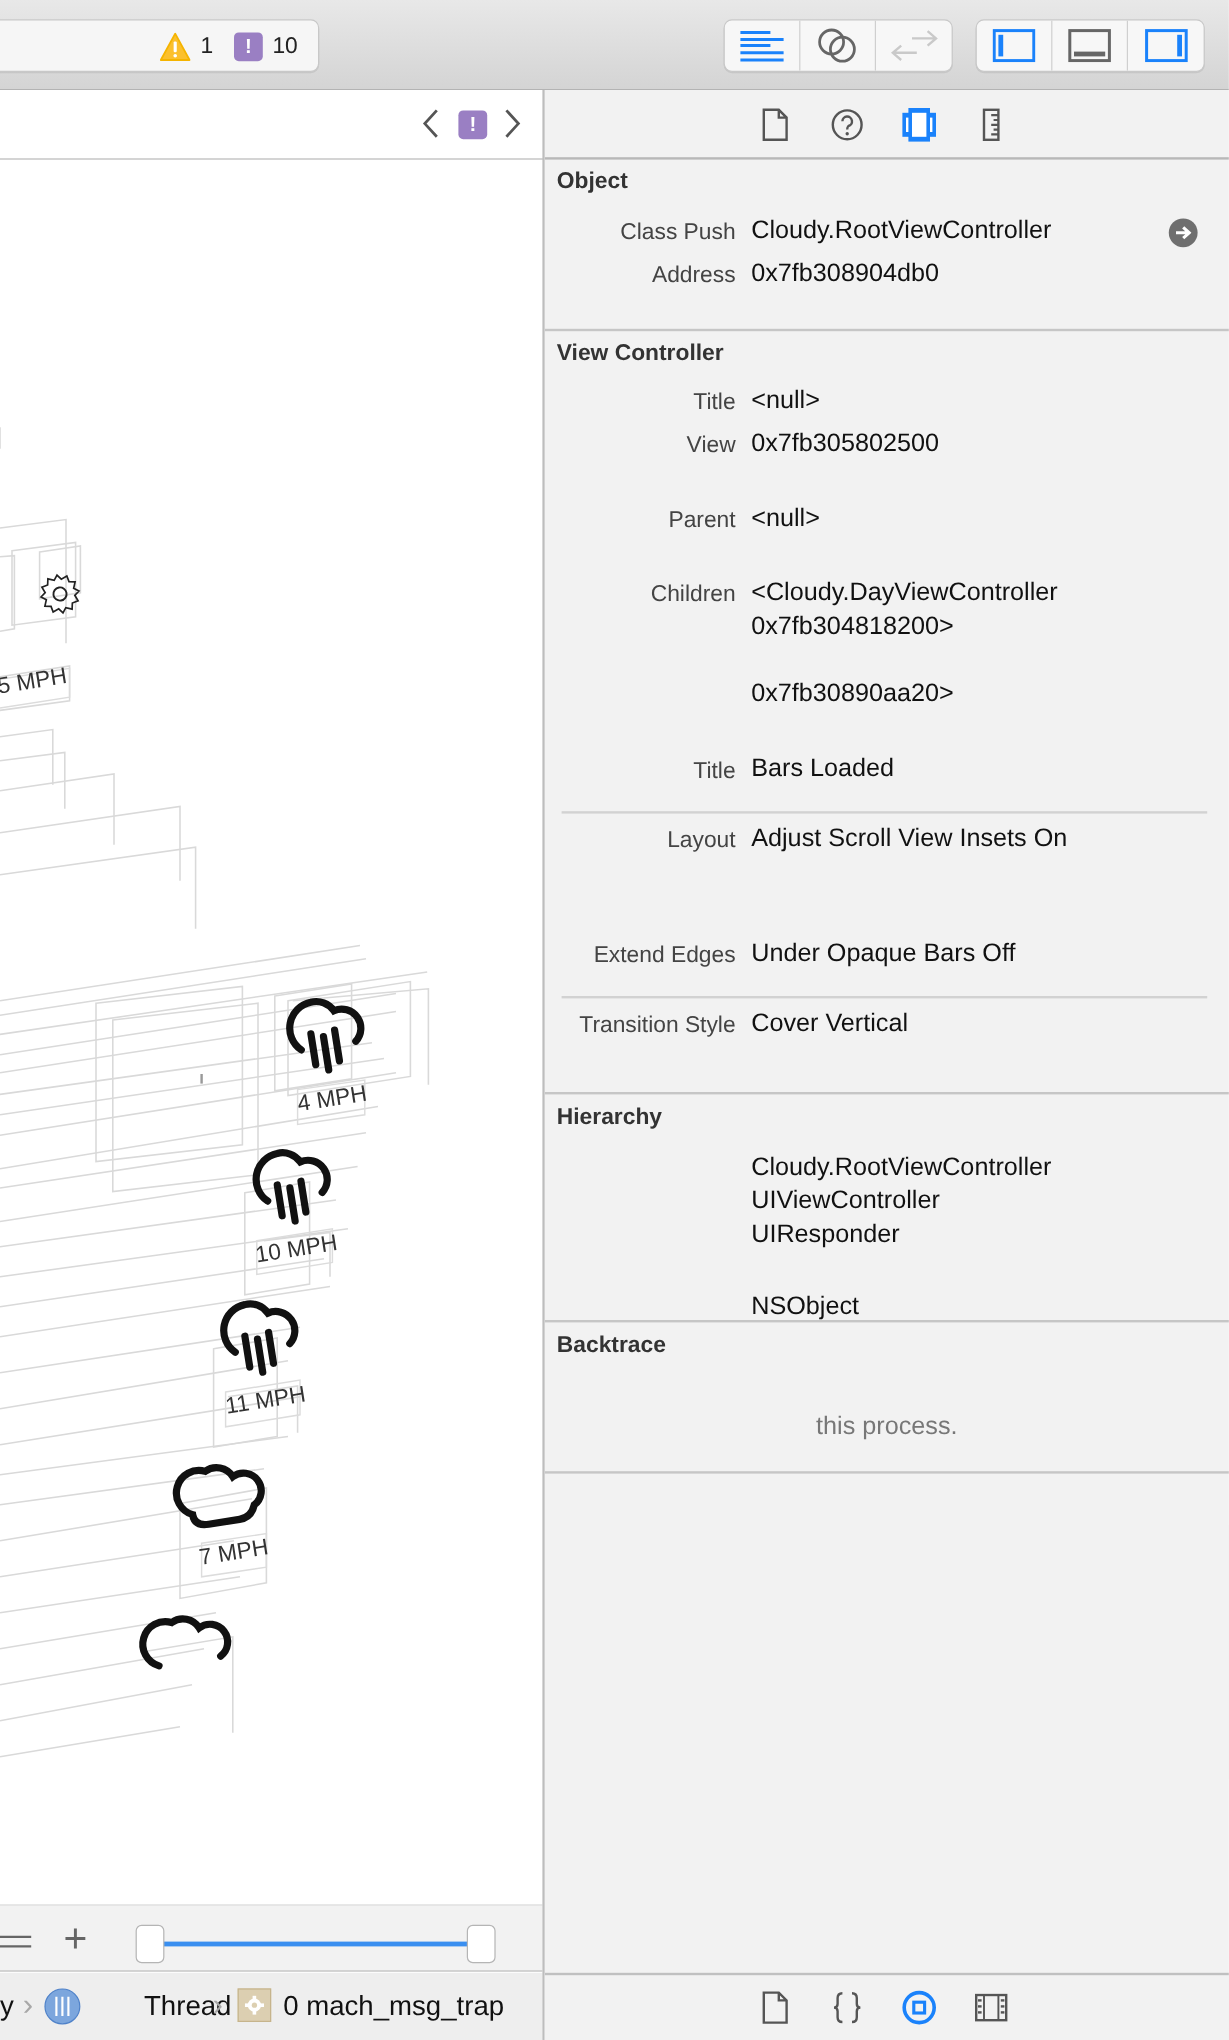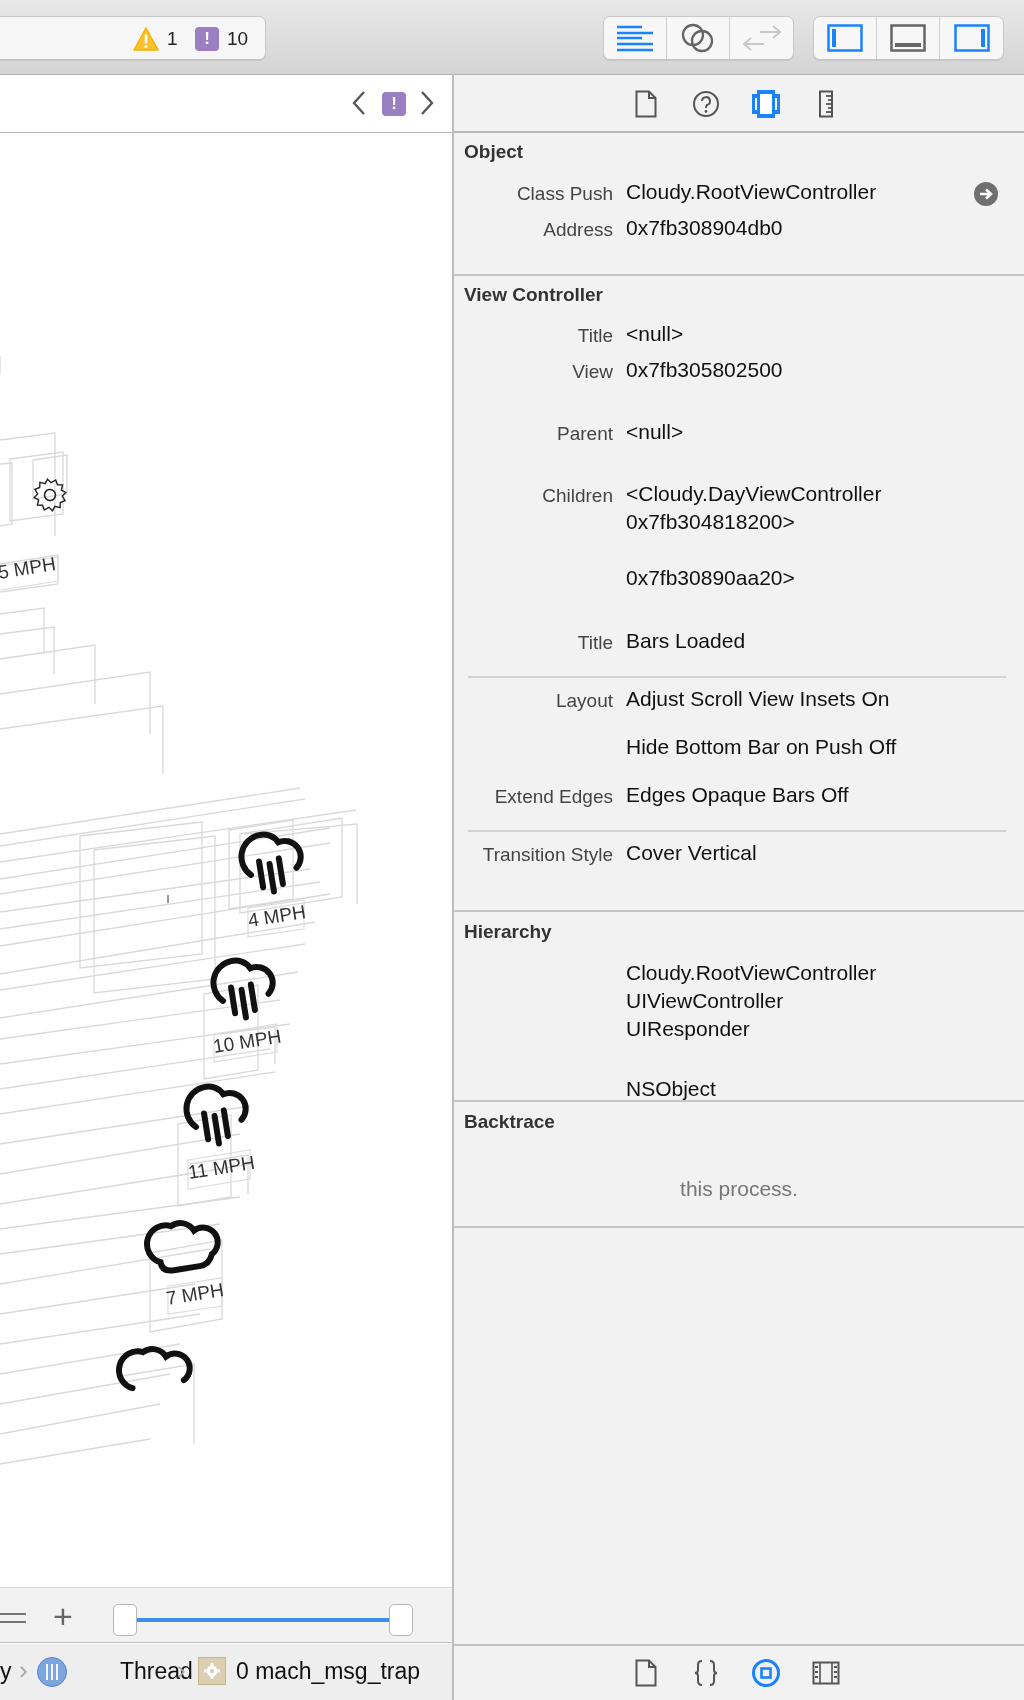--- a/index.html
+++ b/index.html
@@ -357,23 +357,22 @@
   <div class="val" style="top:405px;">&lt;Cloudy.DayViewController</div>
   <div class="val" style="top:433px;">0x7fb304818200&gt;</div>
   <div class="val" style="top:489px;">0x7fb30890aa20&gt;</div>
   <div class="lbl" style="top:557px;">Title</div>
   <div class="val" style="top:552px;">Bars Loaded</div>
 
   <div class="hsep inner" style="top:601px;"></div>
 
   <div class="lbl" style="top:615px;">Layout</div>
   <div class="val" style="top:610px;">Adjust Scroll View Insets On</div>
-  <div class="val" style="top:658px;">Hide Bottom Bar on Push Off</div>
   <div class="lbl" style="top:711px;">Extend Edges</div>
-  <div class="val" style="top:706px;">Edges Opaque Bars Off</div>
+  <div class="val" style="top:706px;">Under Opaque Bars Off</div>
 
   <div class="hsep inner" style="top:755px;"></div>
 
   <div class="lbl" style="top:769px;">Transition Style</div>
   <div class="val" style="top:764px;">Cover Vertical</div>
 
   <div class="hsep" style="top:835px;"></div>
 
   <div class="sec-head" style="top:846px;">Hierarchy</div>
   <div class="val" style="top:884px;">Cloudy.RootViewController</div>

